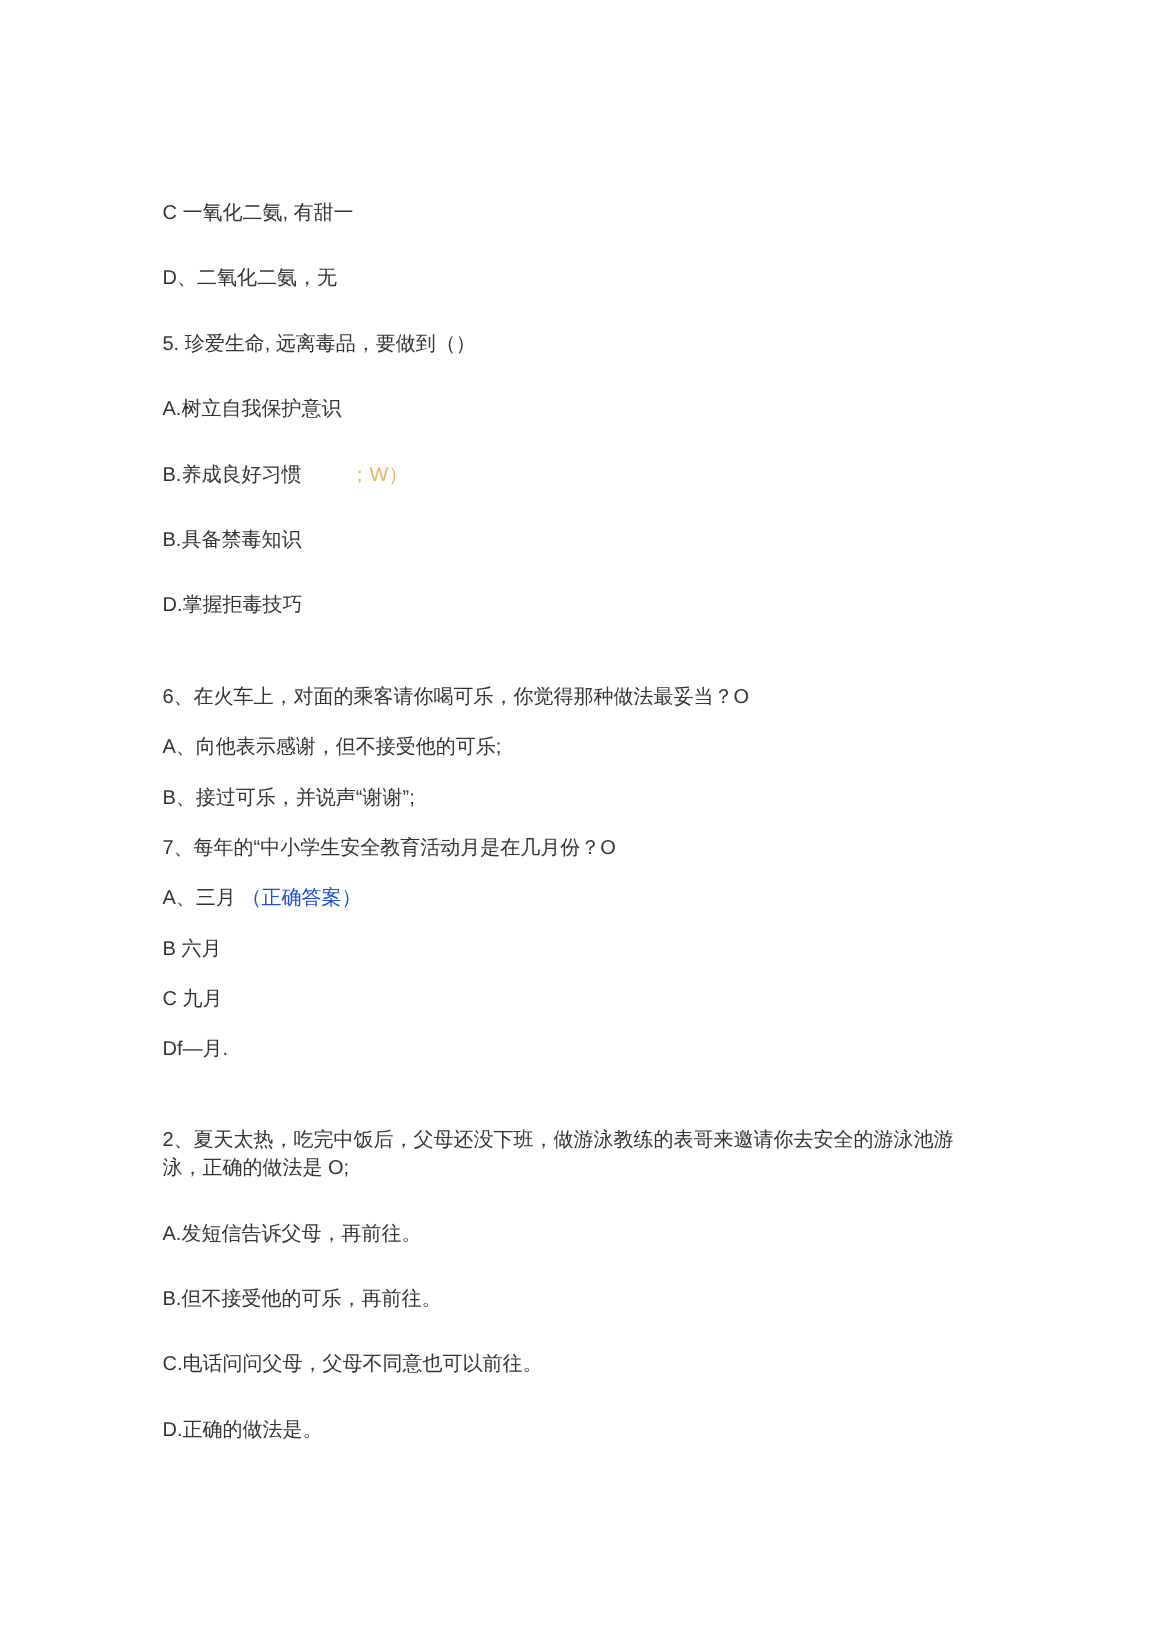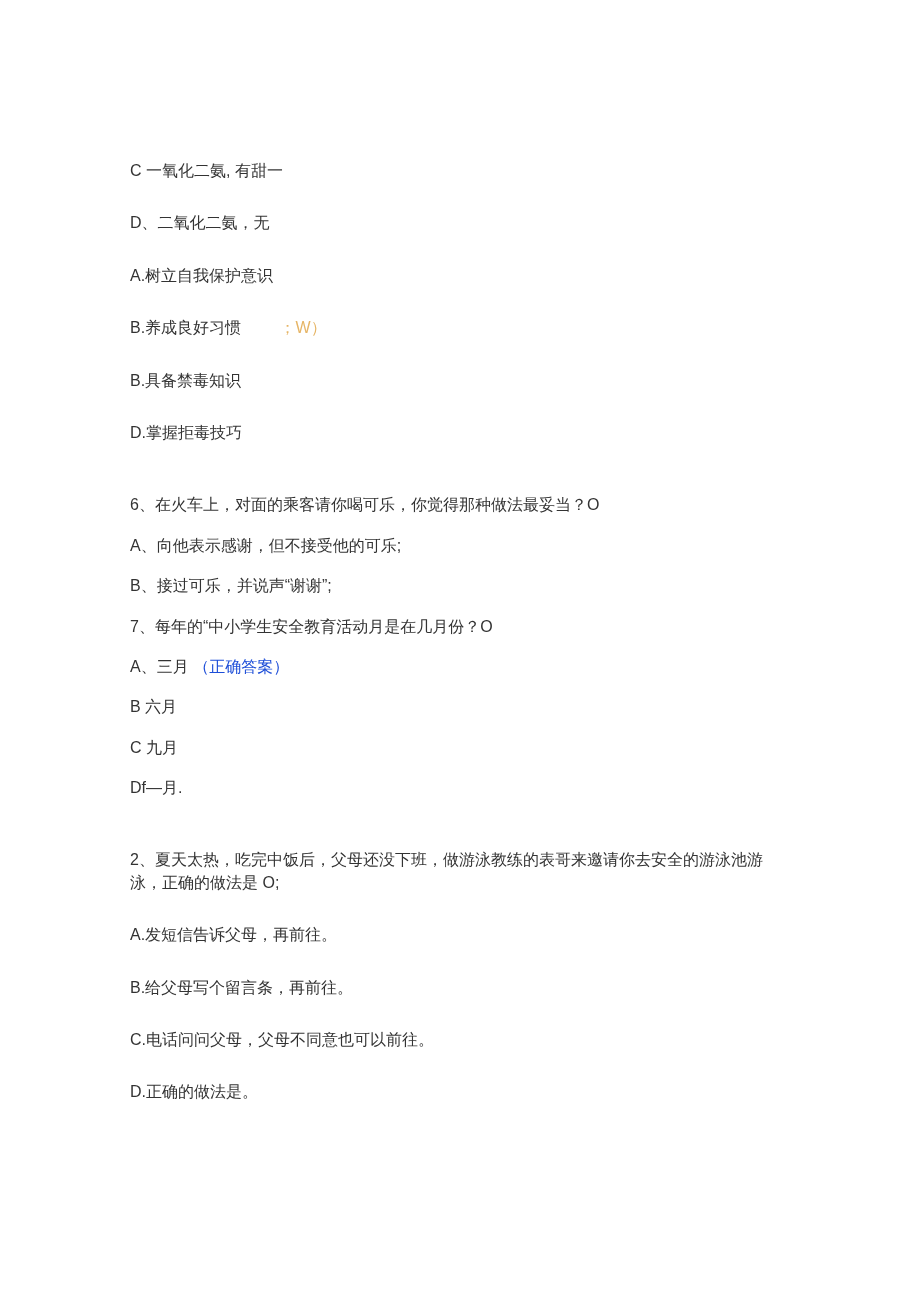--- a/index.html
+++ b/index.html
@@ -32,20 +32,21 @@
   }
 </style>
 </head>
 <body>
 
 <div class="page">
 
   <p class="para">C 一氧化二氨, 有甜一</p>
   <p class="para">D、二氧化二氨，无</p>
 
+  <p class="para">5. 珍爱生命, 远离毒品，要做到（）</p>
   <p class="para">A.树立自我保护意识</p>
   <p class="para">
     <span>B.养成良好习惯</span>
     <span class="ann">；W）</span>
   </p>
   <p class="para">B.具备禁毒知识</p>
   <p class="para" style="margin-bottom:50px">D.掌握拒毒技巧</p>
 
   <p class="tight">6、在火车上，对面的乘客请你喝可乐，你觉得那种做法最妥当？O</p>
   <p class="tight">A、向他表示感谢，但不接受他的可乐;</p>
@@ -55,17 +56,17 @@
   <p class="tight">
     <span>A、三月</span>
     <span class="ans">（正确答案）</span>
   </p>
   <p class="tight">B 六月</p>
   <p class="tight">C 九月</p>
   <p class="para" style="margin-bottom:50px">Df—月.</p>
 
   <p class="para">2、夏天太热，吃完中饭后，父母还没下班，做游泳教练的表哥来邀请你去安全的游泳池游泳，正确的做法是 O;</p>
   <p class="para">A.发短信告诉父母，再前往。</p>
-  <p class="para">B.给父母写个留言条，再前往。</p>
+  <p class="para">B.但不接受他的可乐，再前往。</p>
   <p class="para">C.电话问问父母，父母不同意也可以前往。</p>
   <p class="para">D.正确的做法是。</p>
 
 </div>
 
 </body></html>

